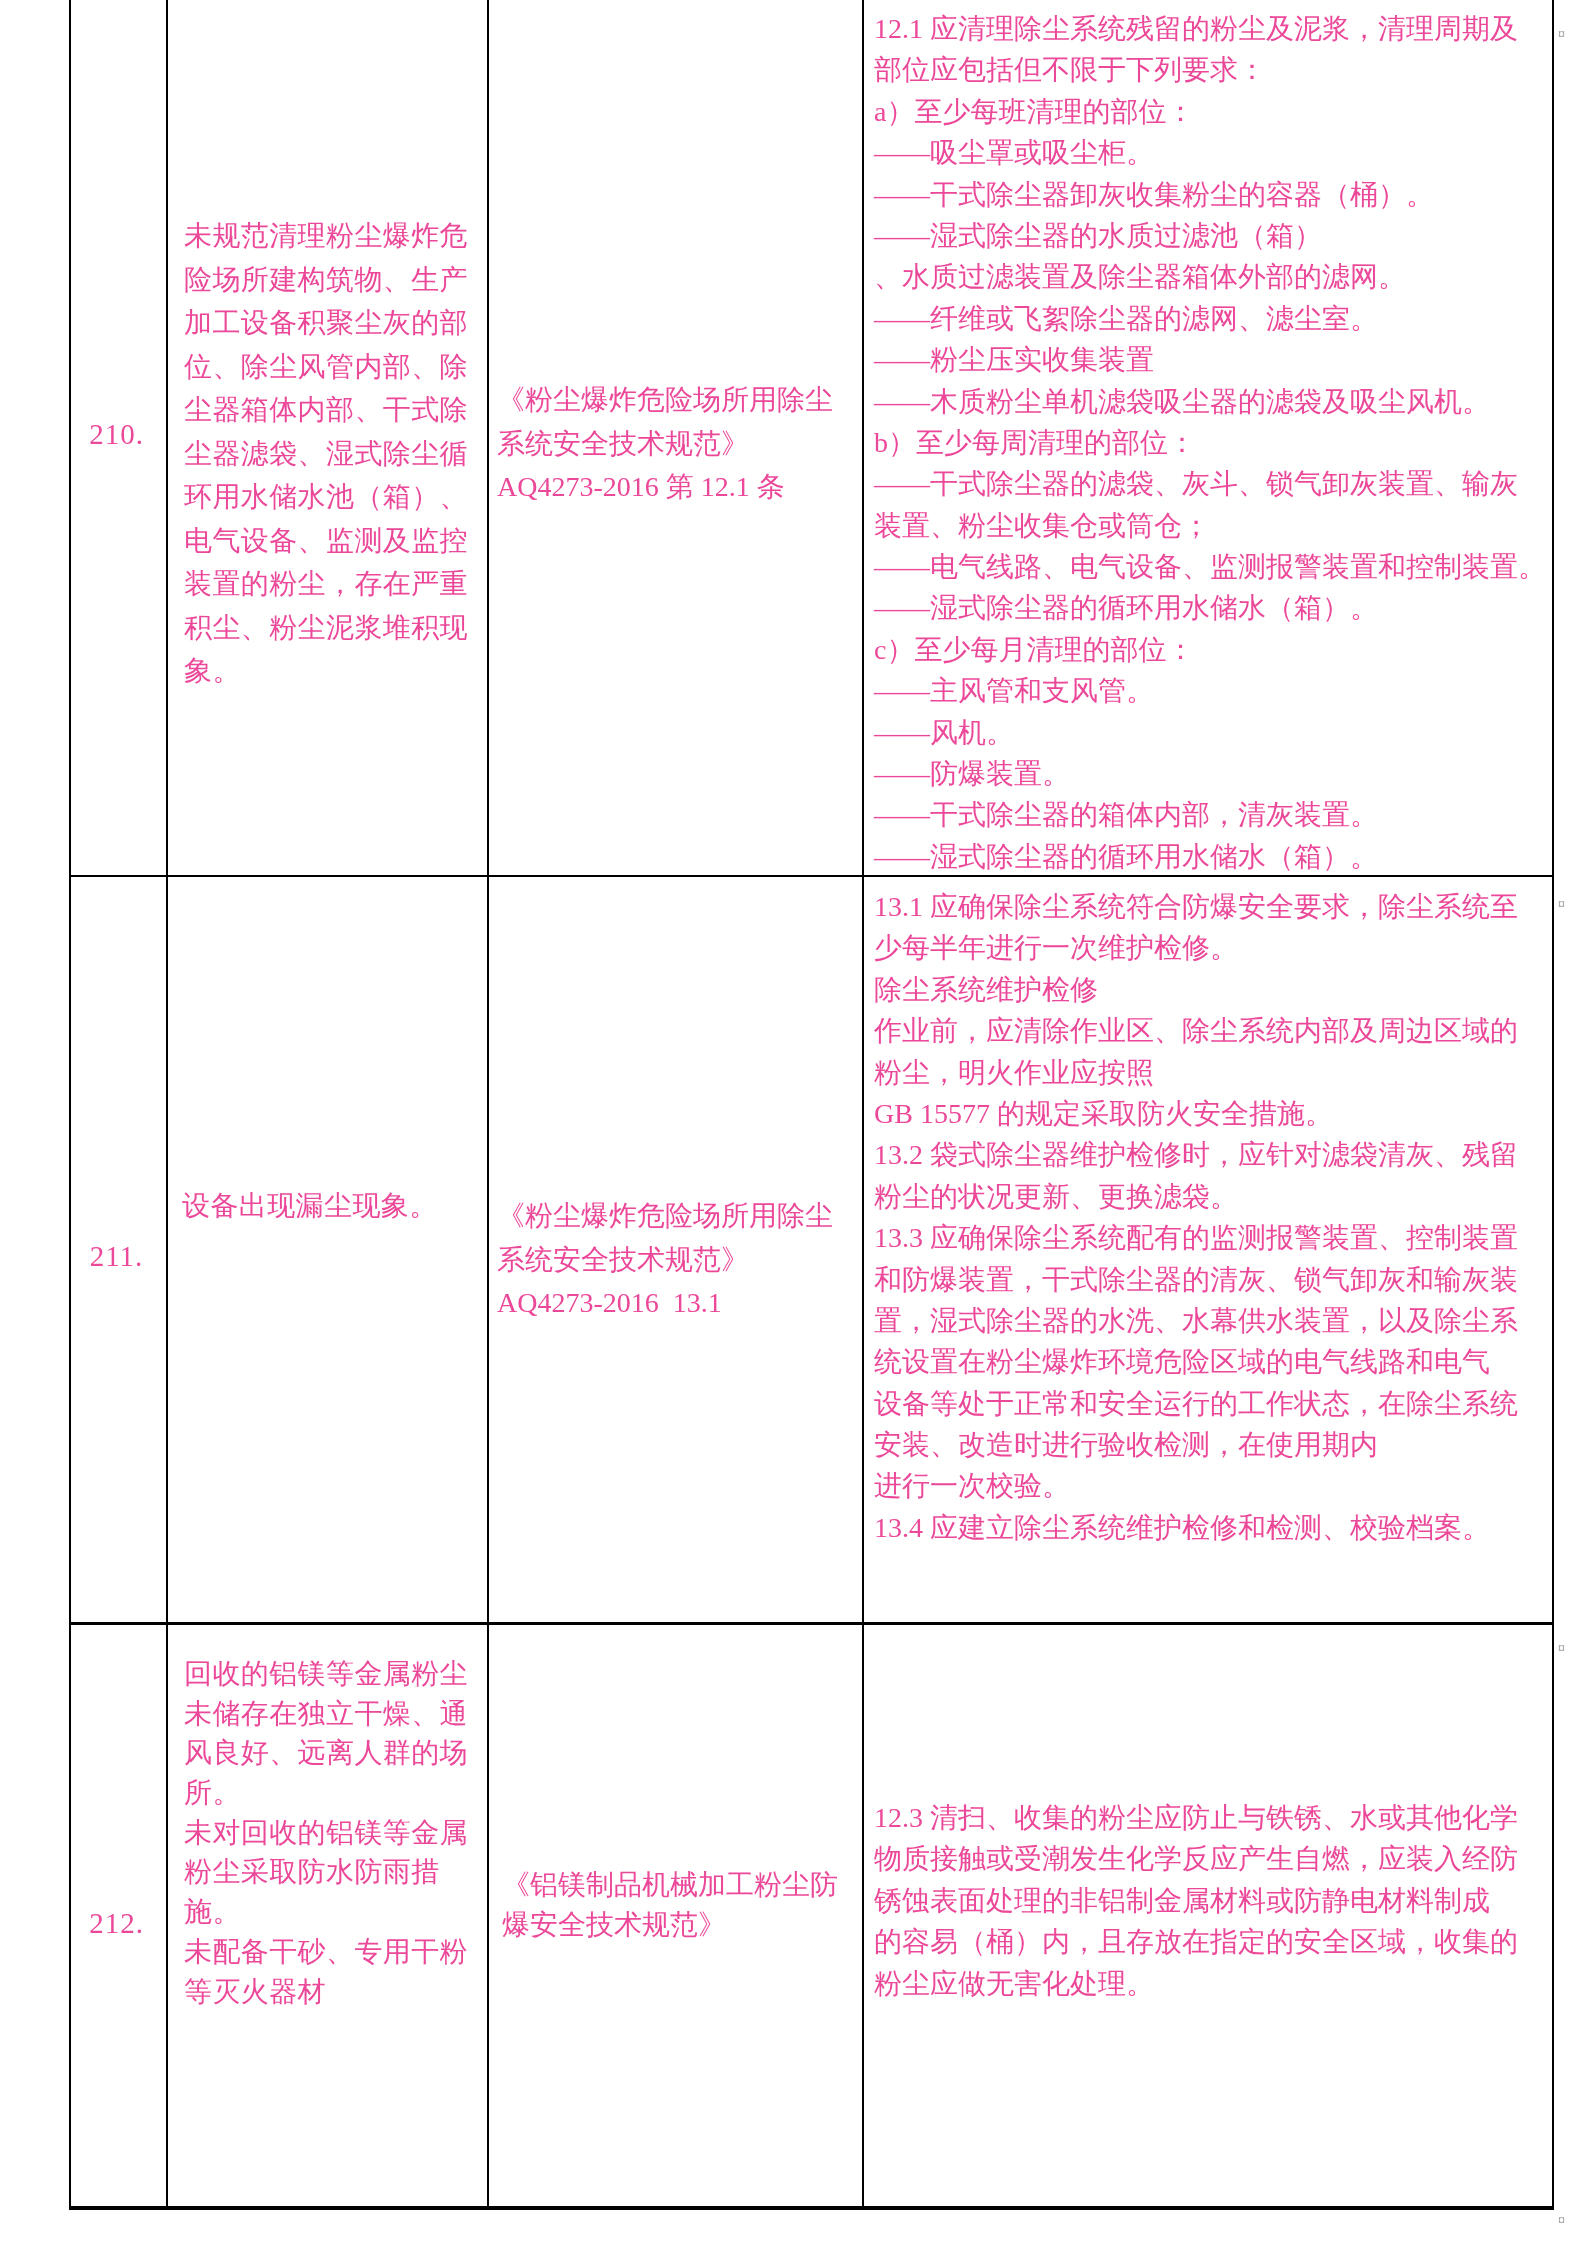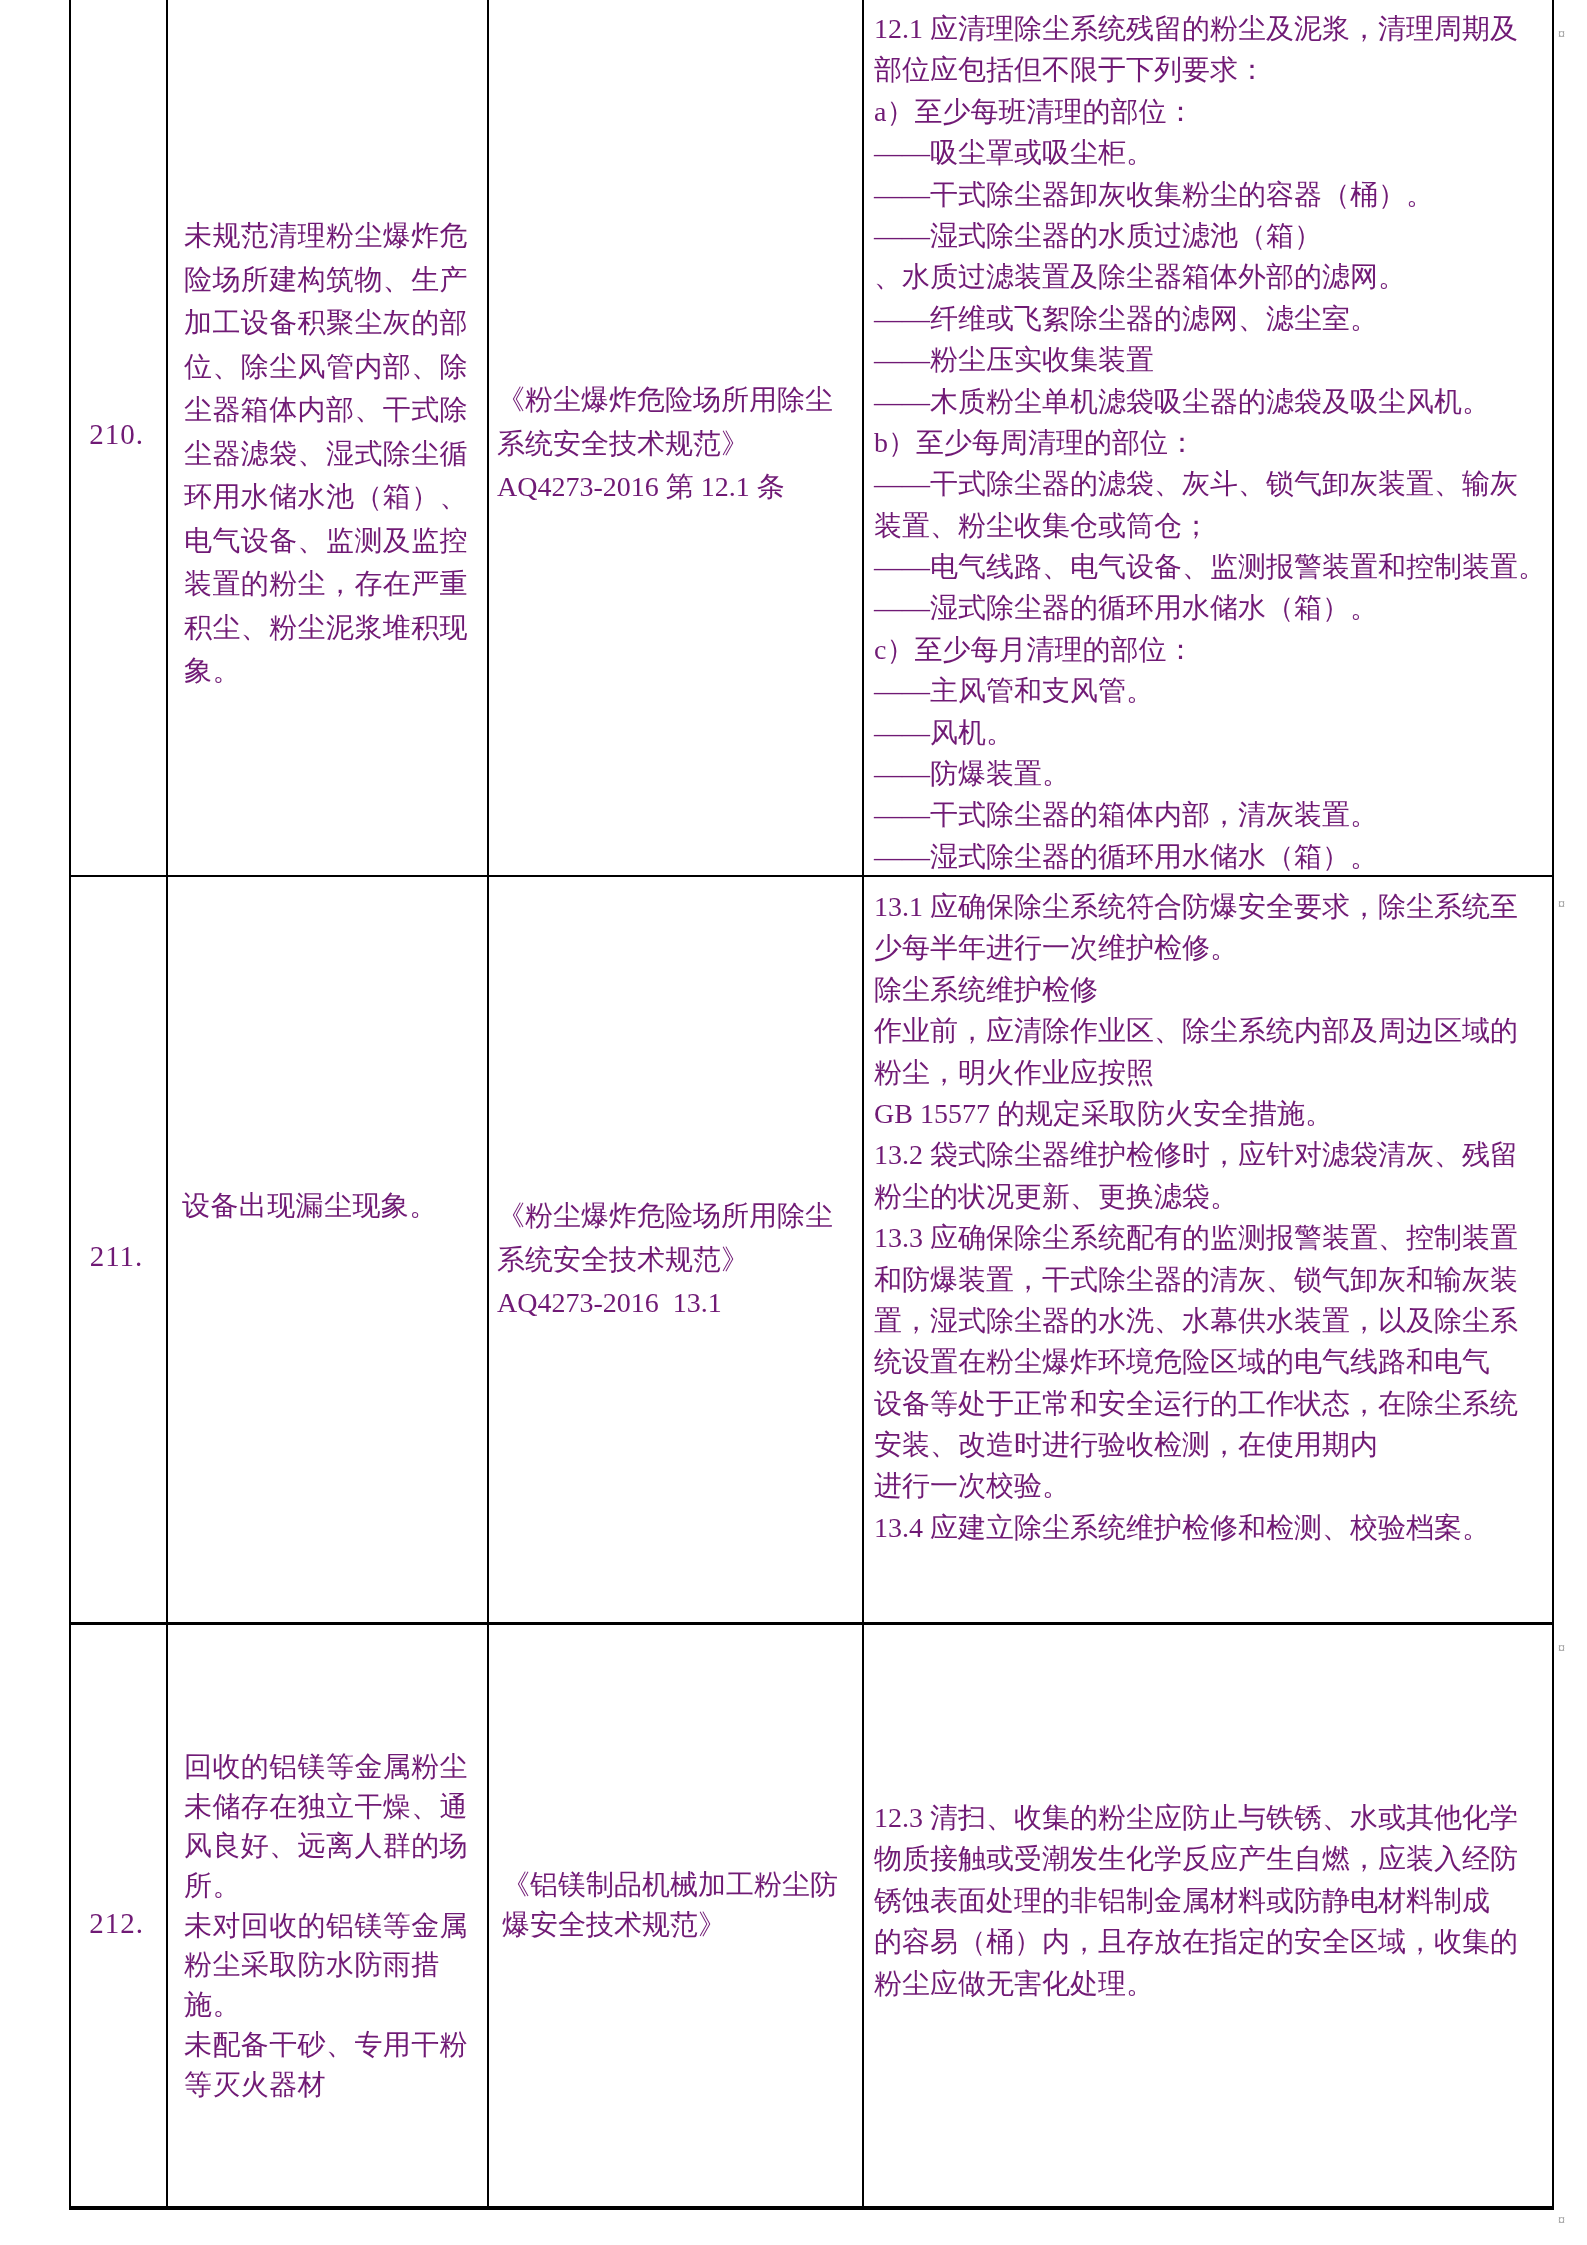--- a/index.html
+++ b/index.html
@@ -8,21 +8,21 @@
     width:1587px;height:2245px;
     background:#ffffff;
     font-family:"Liberation Serif","DejaVu Serif",serif;
     color:#000;
     overflow:hidden;
   }
   
   .vline{position:absolute;top:0;width:2px;height:2208px;background:#000;}
   .hline{position:absolute;left:69px;width:1485px;background:#000;}
   
-  .cell{position:absolute;font-size:28px;color:#701a75;}
+  .cell{position:absolute;font-size:28px;color:#ec4899;}
   .cell .line{white-space:pre;}
   .num{width:93px;text-align:center;font-size:29px;letter-spacing:1px;}
   .lh43 .line{line-height:43.5px;height:43.5px;}
   .lh41 .line{line-height:41.4px;height:41.4px;}
   .lh40 .line{line-height:39.7px;height:39.7px;}
   .desc .line{letter-spacing:0.4px;}
   .eor{position:absolute;font-size:14px;color:#888;line-height:14px;}
 </style>
 </head>
 <body>
@@ -104,21 +104,21 @@
       <div class="line">和防爆装置，干式除尘器的清灰、锁气卸灰和输灰装</div>
       <div class="line">置，湿式除尘器的水洗、水幕供水装置，以及除尘系</div>
       <div class="line">统设置在粉尘爆炸环境危险区域的电气线路和电气</div>
       <div class="line">设备等处于正常和安全运行的工作状态，在除尘系统</div>
       <div class="line">安装、改造时进行验收检测，在使用期内</div>
       <div class="line">进行一次校验。</div>
       <div class="line">13.4 应建立除尘系统维护检修和检测、校验档案。</div>
     </div>
 
   <div class="cell num" style="left:70px;top:1907px">212.</div>
-  <div class="cell desc lh40" style="left:184px;top:1747px;width:290px">
+  <div class="cell desc lh40" style="left:184px;top:1654px;width:290px">
       <div class="line">回收的铝镁等金属粉尘</div>
       <div class="line">未储存在独立干燥、通</div>
       <div class="line">风良好、远离人群的场</div>
       <div class="line">所。</div>
       <div class="line">未对回收的铝镁等金属</div>
       <div class="line">粉尘采取防水防雨措</div>
       <div class="line">施。</div>
       <div class="line">未配备干砂、专用干粉</div>
       <div class="line">等灭火器材</div>
     </div>

